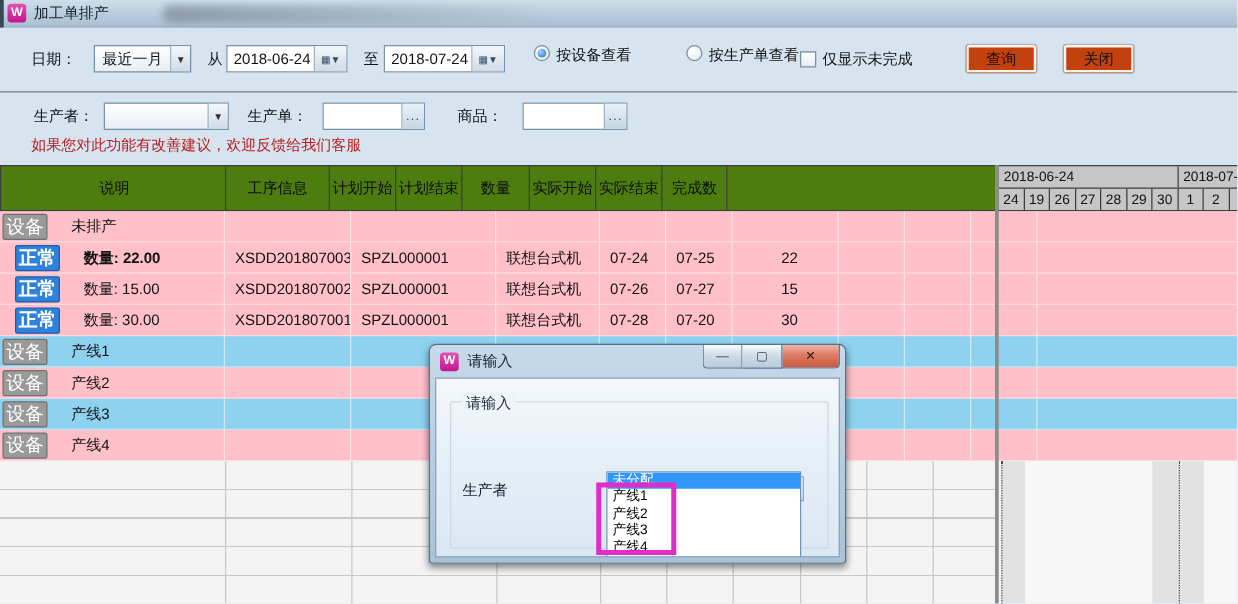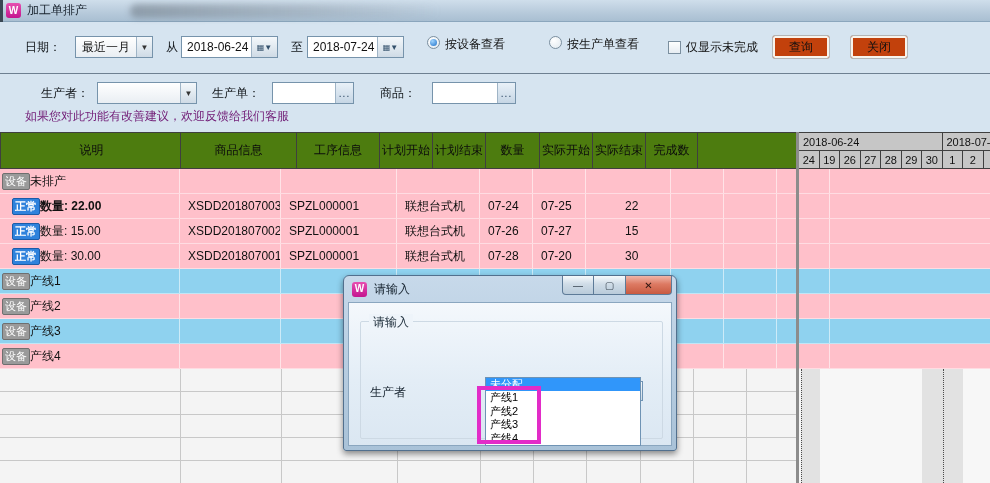--- a/index.html
+++ b/index.html
@@ -17,22 +17,22 @@
     display:flex; align-items:center; justify-content:center; line-height:1; }
   .apptitle { font-weight:normal; color:#16202b;text-align:center; }
   .titleblur { position:absolute; left:130px; top:4px; width:310px; height:14px; border-radius:7px;
     background:linear-gradient(to right, rgba(90,100,110,.45), rgba(120,130,140,.25) 60%, rgba(120,130,140,0));
     filter:blur(3px); }
 
   
   .lbl { color:#101418; }
   .frow1 { position:absolute; left:0; top:30px; width:990px; height:34px; }
   .sep1 { position:absolute; left:0; top:73px; width:990px; height:1px; background:#6e8091; }
-  .frow2 { position:absolute; left:14px; top:82px; width:798px; height:26px; }
-  .hintrow { position:absolute; left:25px; top:108px; color:#701a75; }
+  .frow2 { position:absolute; left:0; top:82px; width:798px; height:26px; }
+  .hintrow { position:absolute; left:25px; top:108px; color:#b91c1c; }
 
   .ctl { position:absolute; height:22px; border:1px solid #7693ab; background:#fff; }
   .selectbox { display:flex; align-items:center; background:linear-gradient(to bottom,#ffffff,#e9eef3); }
   .selectbox .seltext { flex:1; padding-left:6px; }
   .droparrow { width:16px; height:100%; display:flex; align-items:center; justify-content:center;
     font-size:8px; color:#333; background:linear-gradient(to bottom,#f4f8fb,#cfdbe6); border-left:1px solid #9fb4c6; }
   .datebox { display:flex; align-items:center; }
   .datebox .dtext { flex:1; padding-left:5px; }
   .calbtn { width:26px; height:100%; display:flex; align-items:center; justify-content:center; gap:1px;
     background:linear-gradient(to bottom,#f4f8fb,#cfdbe6); border-left:1px solid #9fb4c6; font-size:8px; color:#33506b; }
@@ -73,21 +73,21 @@
   .row.pink { background:#ffc0ca; }
   .row.blue { background:#8fd2ef; }
   .cell { height:100%; display:flex; align-items:center; overflow:hidden; white-space:nowrap;
     border-right:1px solid rgba(255,255,255,.55); padding-left:8px; flex:none; }
   .c0 { width:180px; padding-left:2px; }
   .c0.indent { padding-left:12px; }
   .c1 { width:101px; } .c2 { width:116px; } .c3 { width:83px; }
   .c4 { width:53px; } .c5 { width:53px; } .c6 { width:54px;margin-left:31px; }
   .c7 { width:53px; } .c8 { width:53px; } .c9 { width:53px; }
   .cg { flex:1; border-right:none; }
-  .badge { font-size:11px; line-height:1; padding:2px 2px; border-radius:2px; color:#fff; margin-right:0; flex:none; }
+  .badge { font-size:15px; line-height:1; padding:2px 2px; border-radius:2px; color:#fff; margin-right:19px; flex:none; }
   .badge.dev { background:#9a9a9a; border:1px solid #6f6f6f; }
   .badge.ok { background:#2f82dc; border:1px solid #1b5ca8; font-weight:bold; }
   .boldtxt { font-weight:bold; }
 
   
   .emptyleft { position:absolute; left:0; top:369px; width:799px; height:114px; background:#f4f4f4;
     background-image:repeating-linear-gradient(to bottom, transparent 0px, transparent 22px, #c8c8c8 22px, #c8c8c8 23px); }
   .vline { position:absolute; top:0; width:1px; height:114px; background:#c8c8c8; }
   .emptyright { position:absolute; left:799px; top:369px; width:191px; height:114px; background:#f7f7f7; }
   .wkband { position:absolute; top:0; height:114px; background:#e2e2e2; }
@@ -155,21 +155,21 @@
       <span class="calbtn">▦▼</span>
     </div>
     <div class="radio" style="left:427px;top:6px;">
       <span class="rdot on"></span>
       <span>按设备查看</span>
     </div>
     <div class="radio" style="left:549px;top:6px;">
       <span class="rdot"></span>
       <span>按生产单查看</span>
     </div>
-    <div class="chk" style="left:668px;top:6px;">
+    <div class="chk" style="left:640px;top:6px;">
       <span class="cbox"></span>
       <span>仅显示未完成</span>
     </div>
     <div class="obtn" style="left:772px;top:5px;">查询</div>
     <div class="obtn" style="left:850px;top:5px;">关闭</div>
   </div>
 
   <div class="sep1"></div>
 
   <div class="frow2">
@@ -187,21 +187,20 @@
     <div class="ctl inputbox" style="left:418px;top:0;width:84px;">
       <input value="" style="">
       <span class="dotsbtn">...</span>
     </div>
   </div>
 
   <div class="hintrow">如果您对此功能有改善建议，欢迎反馈给我们客服</div>
 
   <div class="gheader">
     <div class="hcell c0" style="width:180px">说明</div>
-    <div class="hcell" style="width:116px">商品信息</div>
     <div class="hcell" style="width:83px">工序信息</div>
     <div class="hcell" style="width:53px">计划开始</div>
     <div class="hcell" style="width:53px">计划结束</div>
     <div class="hcell" style="width:54px">数量</div>
     <div class="hcell" style="width:53px">实际开始</div>
     <div class="hcell" style="width:53px">实际结束</div>
     <div class="hcell" style="width:52px">完成数</div>
   </div>
   <div class="ghdates">
     <div class="dgrow">

